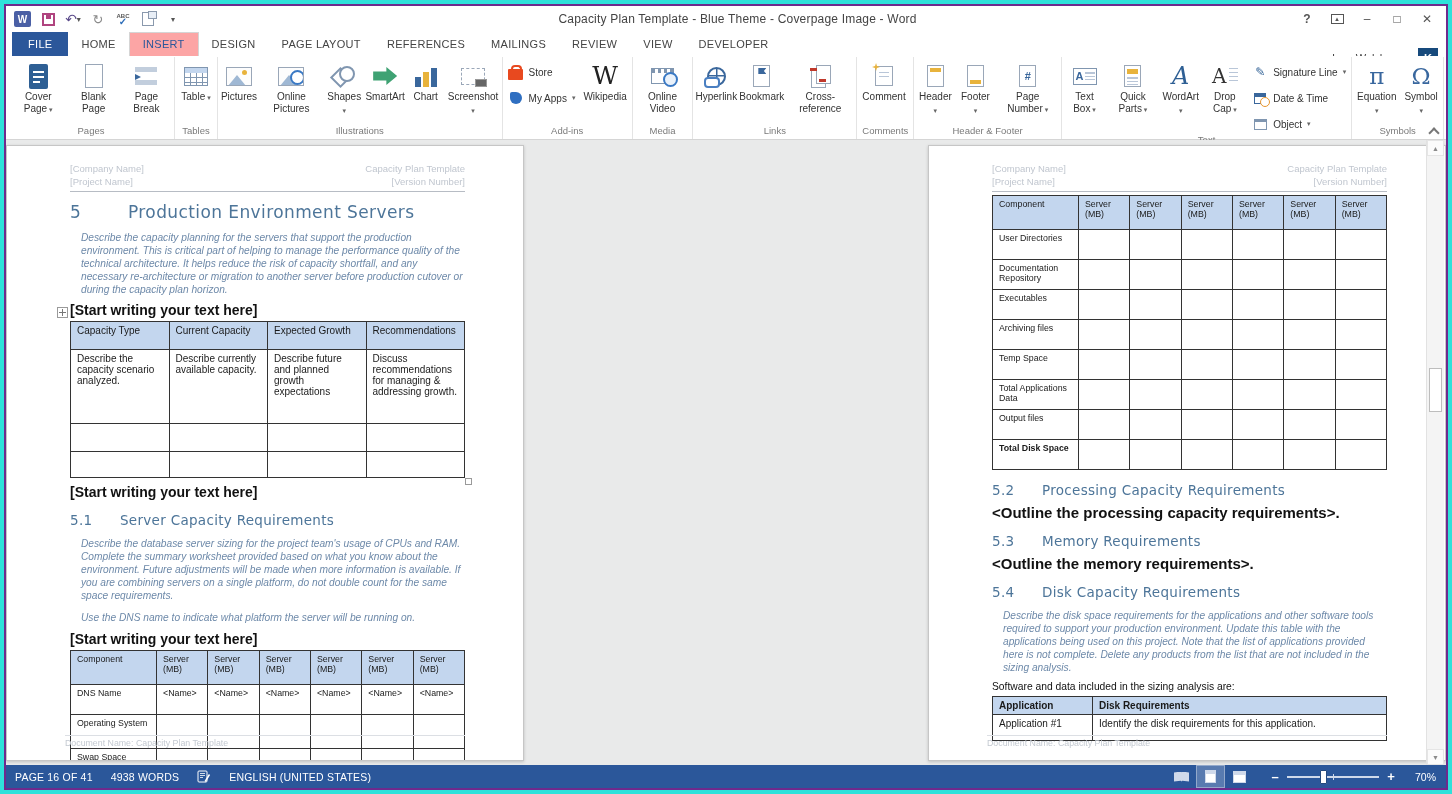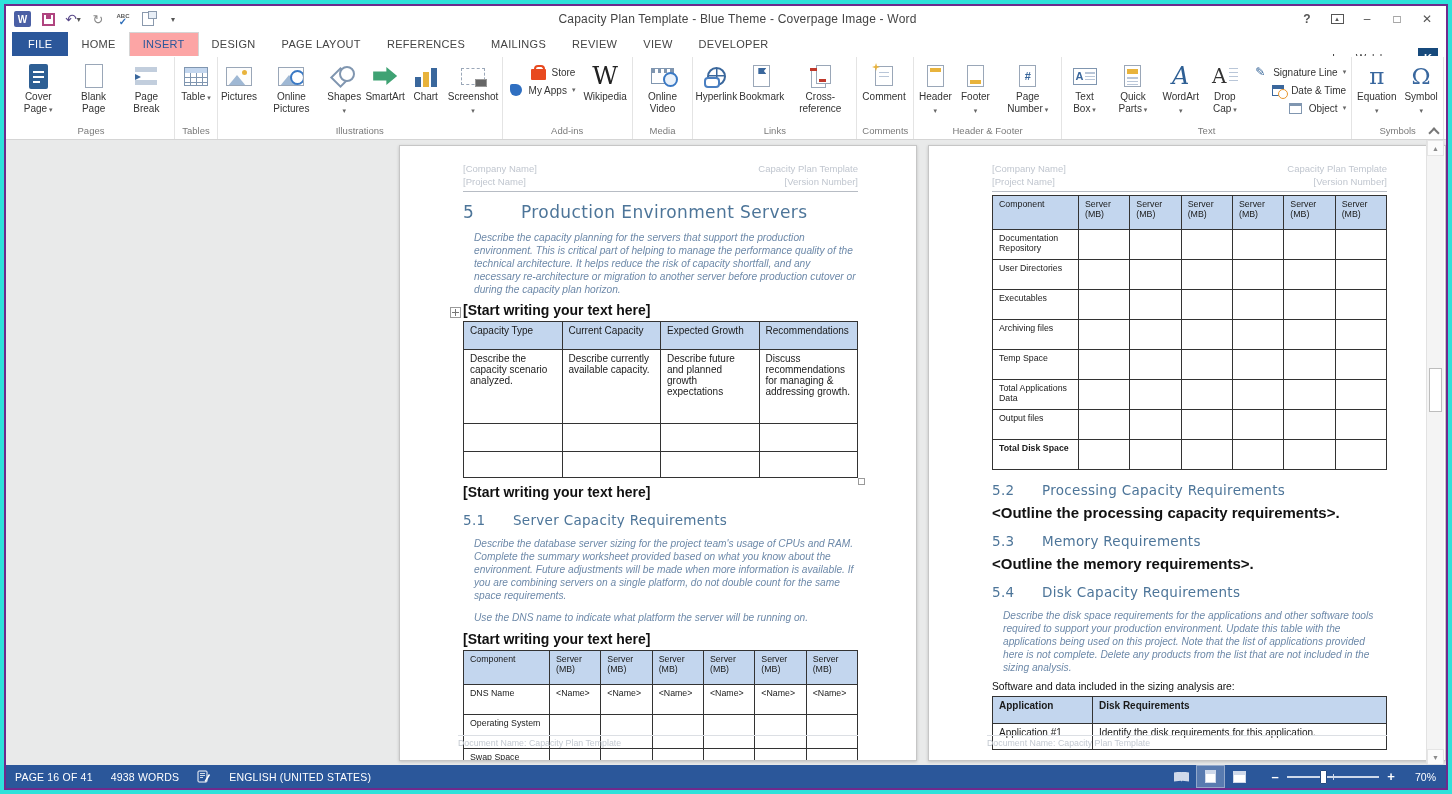--- a/index.html
+++ b/index.html
@@ -39,21 +39,21 @@
 
   
   .ribbon { height:84px; background:#fff; border-bottom:1px solid #d5d5d5; display:flex; align-items:stretch; padding:1px 2px 0; position:relative; }
   .rgroup { display:flex; flex-direction:column; border-right:1px solid #e4e4e4; padding:1px 1px 0; }
   .rbtns { flex:1; display:flex; align-items:stretch; }
   .rgname { height:15px; font-size:9.5px; color:#7a7a7a; text-align:center; line-height:14px; white-space:nowrap; padding:0 4px; }
   .rbtn { display:flex; flex-direction:column; align-items:center; justify-content:flex-start; padding:3px 4px 0; min-width:40px; }
   .ric { height:30px; display:flex; align-items:center; justify-content:center; }
   .rlbl { font-size:10px; color:#333; text-align:center; line-height:11.5px; }
   .rbtn.dd .rlbl::after { content:" ▾"; font-size:7px; color:#666; }
-  .rstack { display:flex; flex-direction:column; justify-content:flex-start; padding:5px 4px 0; gap:0;align-items:flex-end; }
+  .rstack { display:flex; flex-direction:column; justify-content:flex-start; padding:5px 4px 0; gap:8px; }
   .sbtn { display:flex; align-items:center; gap:5px; font-size:10px; color:#333; height:18px; white-space:nowrap; }
   .sbtn.dd::after { content:"▾"; font-size:7px; color:#666; }
   .sic { width:16px; display:flex; justify-content:center; }
   .collapse-rib { position:absolute; right:8px; bottom:4px; width:9px; height:9px; }
   .collapse-rib::before { content:""; position:absolute; left:1px; top:3px; width:6px; height:6px; border-left:2px solid #777; border-top:2px solid #777; transform:rotate(45deg); }
 
   
   .ic-cover { width:19px; height:25px; background:#2e5f94; border-radius:2px;
     background-image:linear-gradient(#fff 0 0),linear-gradient(#fff 0 0),linear-gradient(#fff 0 0);
     background-size:11px 2px,11px 2px,7px 2px; background-position:4px 7px,4px 12px,4px 17px; background-repeat:no-repeat; }
@@ -110,21 +110,21 @@
   .ic-dropcap { display:flex; align-items:flex-start; gap:2px; }
   .ic-dropcap .dc-a { font-family:"DejaVu Serif", serif; font-size:20px; color:#333; line-height:20px; }
   .ic-dropcap i { display:block; width:9px; height:16px; margin-top:2px; background:repeating-linear-gradient(#b9c6d8 0 1.5px,#0000 1.5px 4px); }
   .sig-ch { font-size:12px; color:#2e5f94; }
   .ic-datetime { width:12px; height:11px; border:1.5px solid #3a679c; border-top:4px solid #3a679c; position:relative; }
   .ic-datetime::after { content:""; position:absolute; bottom:-4px; right:-5px; width:8px; height:8px; border-radius:50%; border:1.5px solid #e8962e; background:#fff; }
   .ic-object { width:13px; height:11px; border:1px solid #8096b0; border-top:3px solid #8096b0; background:#fff; }
   .mchar { font-family:"DejaVu Serif", serif; font-size:23px; color:#39679e; }
 
   
-  .docarea { flex:1; background:#e9eaea; position:relative; display:flex; justify-content:flex-end; gap:11px; padding-top:5px; overflow:hidden; }
+  .docarea { flex:1; background:#e9eaea; position:relative; display:flex; justify-content:space-between; gap:11px; padding-top:5px; overflow:hidden; }
   .page { width:518px; height:616px; background:#fff; border:1px solid #c6c6c6; box-shadow:0 1px 3px rgba(0,0,0,.18); padding:16px 58px 0 63px; position:relative; overflow:hidden; }
   .pghead { display:flex; justify-content:space-between; font-size:9.5px; color:#c0c6cf; line-height:13px; }
   .pghead-r { text-align:right; }
   .pgrule { border-top:1px solid #b7bcc4; margin-top:3px; }
   .h1 { display:flex; margin-top:10px; font-family:"DejaVu Sans", sans-serif; font-size:17px; font-weight:400; color:#4d7599; letter-spacing:.4px; }
   .h1 .hnum { width:58px; }
   .h2 { display:flex; margin-top:12px; font-family:"DejaVu Sans", sans-serif; font-size:13.5px; font-weight:400; color:#4d7599; letter-spacing:.3px; }
   .h2 .hnum2 { width:50px; }
   .guide { margin:9px 0 0 11px; font-size:10.2px; font-style:italic; color:#6d89a9; line-height:1.28; }
   .ph { margin-top:6px; font-size:14px; font-weight:600; color:#111; }
@@ -150,21 +150,21 @@
   .tbl-server { margin-top:3px; }
   .tbl-server thead tr { height:34px; }
   .tbl-server tbody tr:nth-child(1) { height:30px; }
   .tbl-server tbody tr:nth-child(2), .tbl-server tbody tr:nth-child(3) { height:34px; }
   .tbl-disk thead tr { height:34px; }
   .tbl-disk tbody tr { height:30px; }
   .tbl-disk tbody tr:last-child td:first-child { font-weight:700; }
   .tbl-app { font-size:10px; margin-top:4px; }
   .tbl-app th { font-weight:700; }
   .tbl-app th:first-child { width:100px; }
-  .tbl-app thead tr { height:27px; }
+  .tbl-app thead tr { height:18px; }
   .tbl-app tbody tr { height:26px; }
   .pgfoot { position:absolute; left:58px; right:58px; bottom:12px; border-top:1px solid #dcdfe4; padding-top:2px; font-size:8.8px; color:#c3c9d1; }
 
   
   .vscroll { position:absolute; top:0; right:2px; width:18px; height:100%; background:#f4f4f4; border-left:1px solid #e2e2e2; }
   .vs-btn { width:100%; height:16px; display:flex; align-items:center; justify-content:center; font-size:7px; color:#8a8a8a; background:#fbfbfb; border:1px solid #e5e5e5; }
   .vs-btn.dn { position:absolute; bottom:0; }
   .vs-thumb { position:absolute; top:228px; left:2px; width:13px; height:44px; background:#fff; border:1px solid #bdbdbd; }
 
   
@@ -634,30 +634,30 @@
                   <th>Server (MB)</th>
                   <th>Server (MB)</th>
                   <th>Server (MB)</th>
                   <th>Server (MB)</th>
                   <th>Server (MB)</th>
                   <th>Server (MB)</th>
                 </tr>
               </thead>
               <tbody>
                 <tr>
+                  <td>User Directories</td>
+                  <td></td>
+                  <td></td>
+                  <td></td>
+                  <td></td>
+                  <td></td>
+                  <td></td>
+                </tr>
+                <tr>
                   <td>Documentation Repository</td>
-                  <td></td>
-                  <td></td>
-                  <td></td>
-                  <td></td>
-                  <td></td>
-                  <td></td>
-                </tr>
-                <tr>
-                  <td>User Directories</td>
                   <td></td>
                   <td></td>
                   <td></td>
                   <td></td>
                   <td></td>
                   <td></td>
                 </tr>
                 <tr>
                   <td>Executables</td>
                   <td></td>

